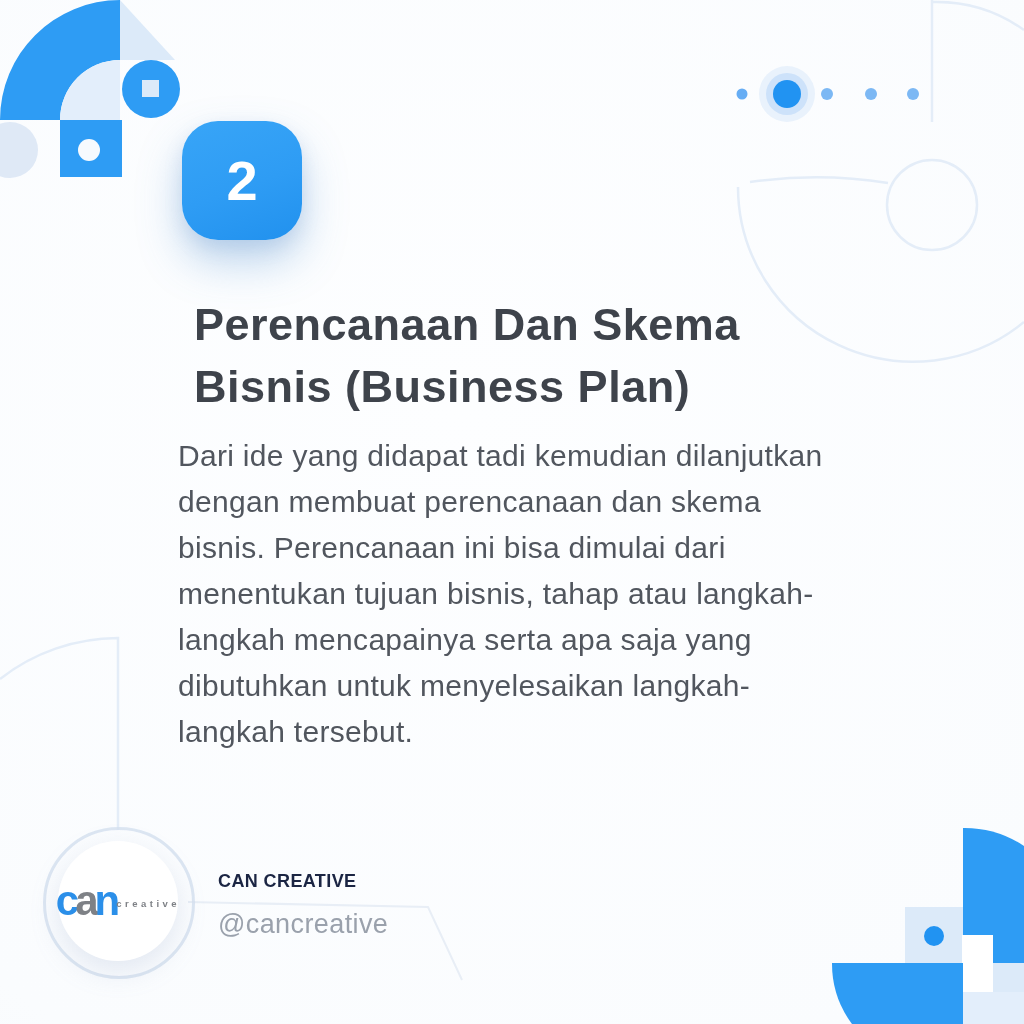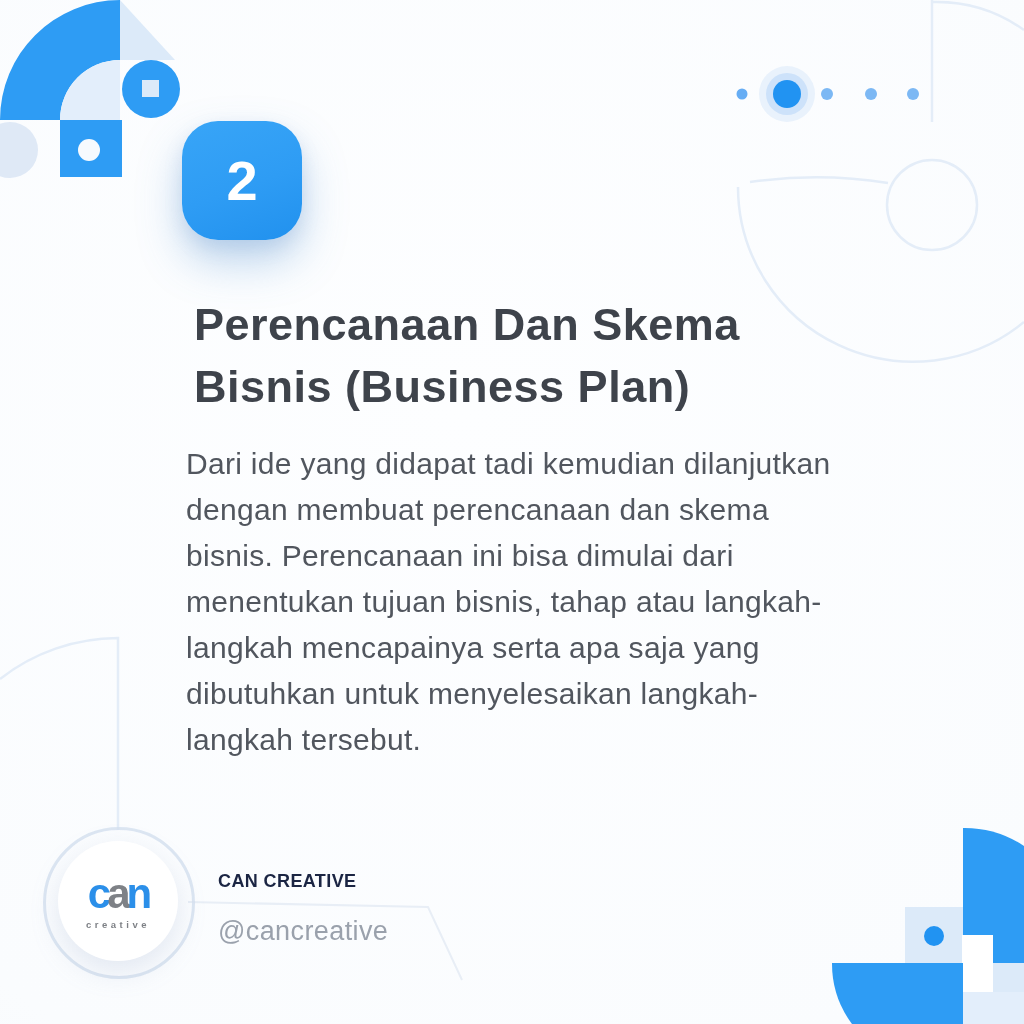--- a/index.html
+++ b/index.html
@@ -23,46 +23,46 @@
     display:flex;align-items:center;justify-content:center;
   }
   .badge span{color:#fff;font-size:56px;font-weight:700;line-height:1;}
 
   .title{
     position:absolute;left:194px;top:294px;margin:0;width:700px;
     font-size:45px;line-height:62px;font-weight:700;letter-spacing:.5px;
     color:var(--heading);white-space:pre-line;
   }
   .body-text{
-    position:absolute;left:178px;top:433px;margin:8px;width:770px;
+    position:absolute;left:178px;top:433px;margin:0;width:770px;
     font-size:30px;line-height:46px;font-weight:400;letter-spacing:.3px;
     color:var(--body-text);white-space:pre-line;
   }
 
   .avatar-ring{
     position:absolute;left:43px;top:827px;width:146px;height:146px;border-radius:50%;
     border:3px solid rgba(213,224,239,.8);background:transparent;
   }
   .avatar{
     position:absolute;left:58px;top:841px;width:120px;height:120px;border-radius:50%;
     background:#fff;box-shadow:0 10px 28px rgba(140,160,195,.22);
-    display:flex;flex-direction:column;align-items:center;justify-content:center;
+    display:flex;flex-direction:row;align-items:center;justify-content:center;
   }
   .logo-word{font-size:42px;font-weight:700;letter-spacing:-4px;line-height:1;}
   .logo-c,.logo-n{color:#2B8FE9;}
   .logo-a{color:var(--logo-gray);}
   .logo-sub{font-size:9.5px;letter-spacing:3.5px;color:var(--logo-gray);margin-top:4px;font-weight:700;}
 
   .brand-name{
     position:absolute;left:218px;top:871px;font-size:18px;font-weight:700;
     letter-spacing:.4px;color:var(--navy);
   }
   .brand-handle{
     position:absolute;left:218px;top:909px;font-size:27px;font-weight:400;
-    letter-spacing:.4px;color:var(--handle-gray);margin-top:7px;
+    letter-spacing:.4px;color:var(--handle-gray);
   }
 
   .f-primary{fill:var(--primary);}
   .f-light{fill:var(--light-blue);}
   .f-pale{fill:var(--pale-blue);}
   .f-white{fill:#F6FAFE;}
   .s-outline{stroke:var(--outline-blue);stroke-width:2.5;fill:none;}
 </style>
 </head>
 <body>

